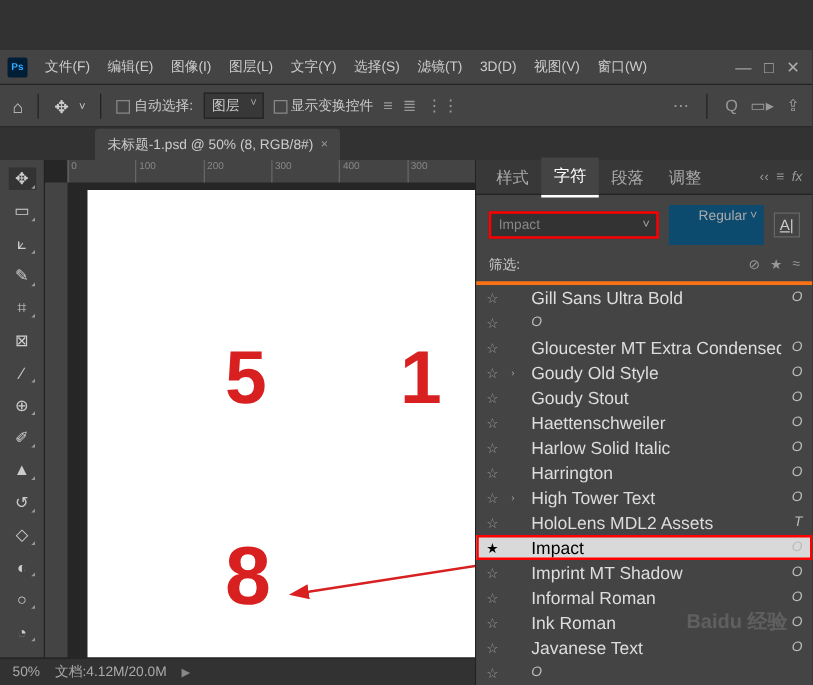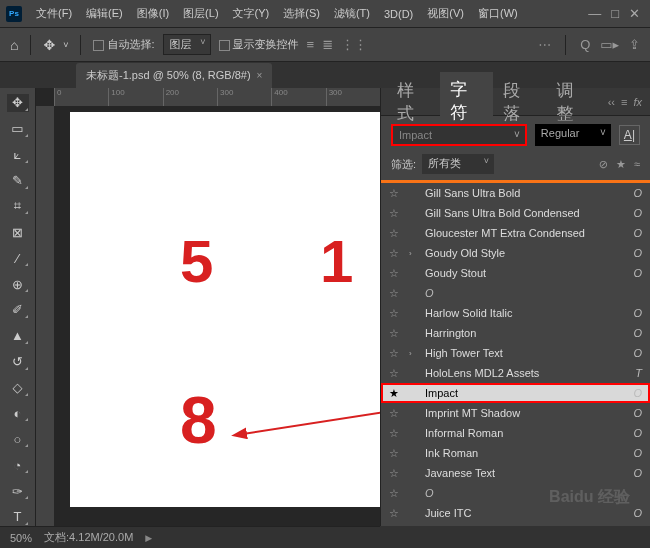--- a/index.html
+++ b/index.html
@@ -1,18 +1,18 @@
 <!DOCTYPE html>
 <html><head>
 <meta charset="utf-8">
 <style>
   * { margin: 0; padding: 0; box-sizing: border-box; font-family: "Microsoft YaHei", Arial, sans-serif; }
   body { background: #323232; color: #ccc; font-size: 11px; width: 650px; height: 548px; overflow: hidden; position: relative; }
   
-  .menubar { display: flex; align-items: center; height: 28px; background: #444; padding: 0 6px; gap: 2px; border-bottom: 1px solid #222; }
+  .menubar { display: flex; align-items: center; height: 28px; background: #444; padding: 0 6px; gap: 2px; border-bottom: 1px solid #222; margin-top: 40px; }
   .menubar .logo { width: 16px; height: 16px; background: #001e36; color:#31a8ff; font-size:8px; font-weight:bold; display:flex;align-items:center;justify-content:center; margin-right:6px; border-radius:2px;}
   .menubar .mi { padding: 4px 6px; cursor: default; text-align: center; }
   .menubar .wctrl { margin-left: auto; display:flex; gap:10px; padding-right:4px;}
   .menubar .wctrl span { font-size:13px; color:#aaa; }
   
   .optbar { display:flex; align-items:center; height:34px; background:#444; padding:0 10px; gap:8px; border-bottom:1px solid #222; }
   .optbar .house { font-size:14px; }
   .optbar .mv { font-size:14px; }
   .checkbox { width:11px; height:11px; border:1px solid #888; display:inline-block; vertical-align:middle; margin-right:3px; }
   .combo { background:#383838; border:1px solid #222; padding:2px 18px 2px 6px; position:relative; }
@@ -38,41 +38,41 @@
   .ruler-v { position:absolute; top:18px; left:0; width:18px; bottom:0; background:#444; }
   .canvas { position:absolute; top:24px; left:34px; width:310px; height:395px; background:#fff; }
   .canvas .n5 { position:absolute; top:115px; left:110px; font-size:60px; font-weight:bold; color:#d82020; font-family:Impact,sans-serif;}
   .canvas .n1 { position:absolute; top:115px; left:250px; font-size:60px; font-weight:bold; color:#d82020; font-family:Impact,sans-serif;}
   .canvas .n8 { position:absolute; top:270px; left:110px; font-size:66px; font-weight:900; color:#d82020; font-family:Impact,sans-serif;}
   .arrow { position:absolute; top:300px; left:165px; }
   .arrow svg { overflow:visible;}
   
   .panels { width:270px; background:#444; display:flex; flex-direction:column; border-left:1px solid #222;}
   .ptabs { display:flex; height:28px; align-items:center; background:#383838; border-bottom:1px solid #222; gap:0; padding-left:6px;}
-  .ptabs .pt { padding:6px 10px; color:#aaa; font-size:17px;}
+  .ptabs .pt { padding:6px 10px; color:#aaa; font-size:13px;}
   .ptabs .pt.act { color:#fff; background:#444; border-bottom:2px solid #fff;}
   .ptabs .pmenu { margin-left:auto; padding:0 8px; color:#999; display:flex; gap:6px;}
   
   .fontrow { display:flex; align-items:center; padding:8px 10px; gap:8px;}
   .fontcombo { flex:1; border:2px solid #ff0000; background:#333; padding:3px 6px; color:#888; position:relative; height:22px;}
   .fontcombo::after { content:"˅"; position:absolute; right:5px; top:3px; color:#aaa; font-size:10px;}
-  .stylecombo { background:#000000; padding:3px 18px 3px 6px; color:#aaa; position:relative; height:22px; width:76px;}
+  .stylecombo { background:#0c4a6e; padding:3px 18px 3px 24px; color:#aaa; position:relative; height:32px; width:76px;}
   .stylecombo::after { content:"˅"; position:absolute; right:5px; top:3px; color:#aaa; font-size:10px;}
   .aabtn { border:1px solid #666; padding:2px 4px; color:#ccc; font-size:12px;}
   
   .filterrow { display:flex; align-items:center; padding:0 10px 6px 10px; gap:6px; border-bottom:3px solid #f97316;}
   .filtercombo { background:#333; padding:2px 18px 2px 6px; color:#ccc; position:relative; height:20px; flex:0 0 72px;}
   .filtercombo::after{content:"˅"; position:absolute; right:5px; top:2px; color:#aaa; font-size:9px;}
   .filicons { margin-left:auto; display:flex; gap:8px; color:#999;}
   
   .fontlist { flex:1; overflow:hidden; background:#444;}
   .fr { display:flex; align-items:center; height:20px; padding:0 8px; gap:8px; }
   .fr .star { color:#999; font-size:11px; width:12px;}
   .fr .chev { color:#aaa; font-size:8px; width:8px; display:inline-block;}
-  .fr .fname { flex:1; color:#ddd; font-size:11px; white-space:nowrap; overflow:hidden;}
+  .fr .fname { flex:1; color:#ddd; font-size:14px; white-space:nowrap; overflow:hidden;}
   .fr .samp { color:#bbb; font-style:italic; font-size:11px;}
   .fr.sel { background:#d9d9d9; color:#000; }
   .fr.sel .fname { color:#000;}
   .fr.sel .star { color:#000;}
   .fr.hl { outline:2px solid #ff0000; outline-offset:-2px;}
   
   .statusbar { position:absolute; bottom:0; left:0; right:270px; height:22px; background:#323232; border-top:1px solid #222; display:flex; align-items:center; padding:0 10px; gap:12px; color:#aaa;}
   .statusbar .arrow-r { font-size:9px; color:#888;}
 </style>
 </head>
@@ -188,39 +188,37 @@
     </div>
 
     <div class="fontrow">
       <div class="fontcombo">Impact</div>
       <div class="stylecombo">Regular</div>
       <div class="aabtn"><span style="text-decoration:underline;">A</span>|</div>
     </div>
 
     <div class="filterrow">
       <span>筛选:</span>
-      <div class="filtercombo">所有类</div>
       <div class="filicons">
         <span>⊘</span>
         <span>★</span>
         <span>≈</span>
       </div>
     </div>
 
     <div class="fontlist" id="fontlist">
         <div class="fr">
           <span class="star">☆</span>
           <span class="chev"></span>
           <span class="fname">Gill Sans Ultra Bold</span>
           <span class="samp">O</span>
         </div>
         <div class="fr">
           <span class="star">☆</span>
           <span class="chev"></span>
-          <span class="fname">Gill Sans Ultra Bold Condensed</span>
           <span class="samp">O</span>
         </div>
         <div class="fr">
           <span class="star">☆</span>
           <span class="chev"></span>
           <span class="fname">Gloucester MT Extra Condensed</span>
           <span class="samp">O</span>
         </div>
         <div class="fr">
           <span class="star">☆</span>
@@ -230,20 +228,21 @@
         </div>
         <div class="fr">
           <span class="star">☆</span>
           <span class="chev"></span>
           <span class="fname">Goudy Stout</span>
           <span class="samp">O</span>
         </div>
         <div class="fr">
           <span class="star">☆</span>
           <span class="chev"></span>
+          <span class="fname">Haettenschweiler</span>
           <span class="samp">O</span>
         </div>
         <div class="fr">
           <span class="star">☆</span>
           <span class="chev"></span>
           <span class="fname">Harlow Solid Italic</span>
           <span class="samp">O</span>
         </div>
         <div class="fr">
           <span class="star">☆</span>

